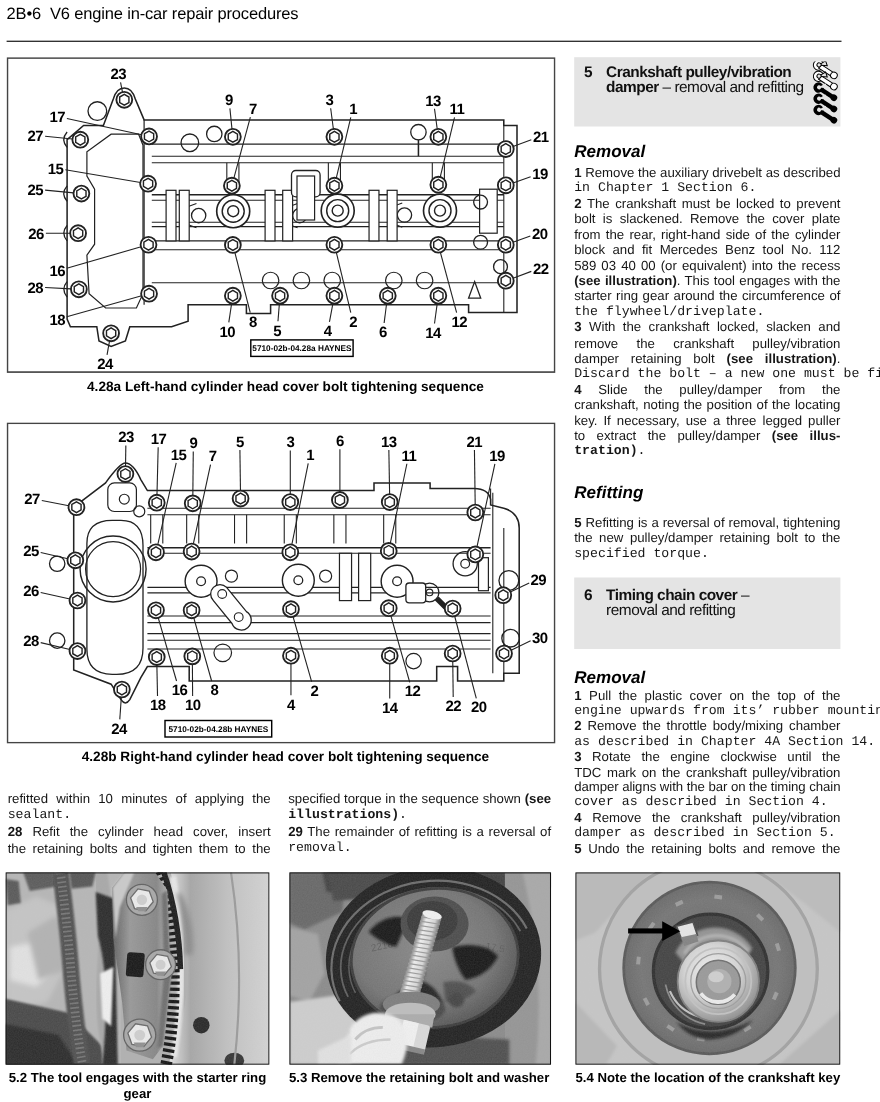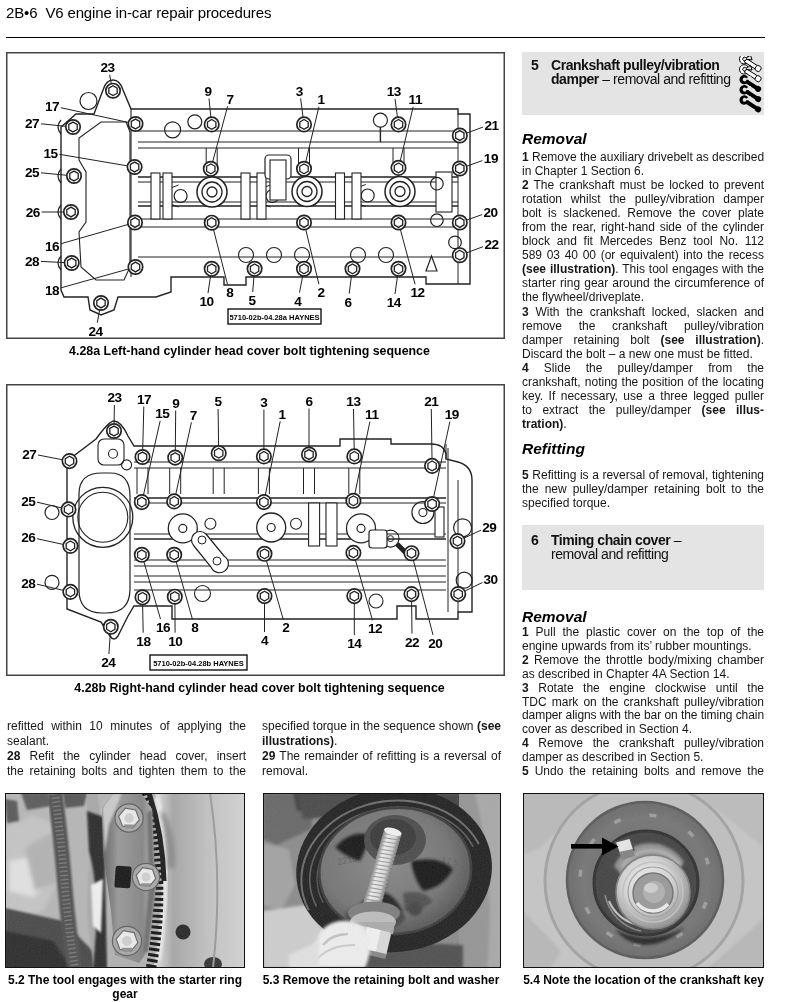--- a/index.html
+++ b/index.html
@@ -1,21 +1,21 @@
 <!DOCTYPE html>
 <html><head>
 <meta charset="utf-8">
 <style>
 html,body{margin:0;padding:0;background:#fff;}
 body{width:800px;height:1002px;position:relative;font-family:"Liberation Sans",sans-serif;color:#111;}
 .abs{position:absolute;}
 .bl{font-weight:bold;}
 .hd{font-size:15.5px;font-weight:bold;font-style:italic;color:#000;text-align:center;}
 .ln{font-size:12px;line-height:14.1px;color:#161616;text-align:justify;text-align-last:justify;white-space:nowrap;}
-.lnl{text-align-last:left;}
+.lnl{text-align-last:left;font-family:Liberation Mono, monospace;}
 .colA .ln{line-height:14.9px;}
 .colB .ln{line-height:13.9px;}
 .cap{font-size:12.4px;font-weight:bold;color:#000;text-align:center;}
 </style>
 </head>
 <body>
 
 <div class="abs" style="left:6px;top:3.5px;font-size:15px;letter-spacing:-0.15px;color:#000;">2B•6&nbsp; V6 engine in-car repair procedures</div>
 <div class="abs" style="left:6px;top:36.5px;width:759px;border-top:1.7px solid #000;"></div>
 
@@ -191,21 +191,21 @@
 <text x="246" y="253" font-size="13.6px" font-weight="bold" text-anchor="middle" letter-spacing="-0.5" fill="#000" font-family="Liberation Sans">5</text>
 <text x="291.8" y="253.5" font-size="13.6px" font-weight="bold" text-anchor="middle" letter-spacing="-0.5" fill="#000" font-family="Liberation Sans">4</text>
 <text x="315" y="245" font-size="13.6px" font-weight="bold" text-anchor="middle" letter-spacing="-0.5" fill="#000" font-family="Liberation Sans">2</text>
 <text x="342" y="254.5" font-size="13.6px" font-weight="bold" text-anchor="middle" letter-spacing="-0.5" fill="#000" font-family="Liberation Sans">6</text>
 <text x="387.7" y="255" font-size="13.6px" font-weight="bold" text-anchor="middle" letter-spacing="-0.5" fill="#000" font-family="Liberation Sans">14</text>
 <text x="411.5" y="245" font-size="13.6px" font-weight="bold" text-anchor="middle" letter-spacing="-0.5" fill="#000" font-family="Liberation Sans">12</text>
 <text x="89.5" y="283.5" font-size="13.6px" font-weight="bold" text-anchor="middle" letter-spacing="-0.5" fill="#000" font-family="Liberation Sans">24</text>
 <rect x="222" y="257" width="93" height="15" fill="#fff" stroke="#000" stroke-width="1.3"></rect>
 <text x="268.5" y="267.5" font-size="7.5" font-weight="bold" text-anchor="middle" fill="#000" font-family="Liberation Sans">5710-02b-04.28a HAYNES</text>
 </svg></div>
-<div class="abs cap" style="left:0;top:344px;width:499px;">4.28a Left-hand cylinder head cover bolt tightening sequence</div>
+<div class="abs cap" style="left:10px;top:344px;width:499px;">4.28a Left-hand cylinder head cover bolt tightening sequence</div>
 
 <div class="abs" id="d2" style="left:6px;top:384px;"><svg width="499" height="292" viewBox="0 0 499 292" xmlns="http://www.w3.org/2000/svg">
 <rect x="0.75" y="0.75" width="497.5" height="290.5" fill="#fff" stroke="#444" stroke-width="1.5"></rect>
 <path d="M61,77 L90,55 Q103,37 108,37 Q115,37 122,52 L128,62 L334,62 L334,55 L385,55 L385,60 L425,60 Q438,60 440,70 L440,75 L452,78 Q466,82 466,96 L466,228 L452,228 L452,235 L410,235 L410,222 L391,222 L391,235 L166,235 L166,222 L128,222 L122,232 L112,252 Q108,258 104,252 L95,238 L61,225 Z" stroke="#222" fill="none" stroke-width="1.4"></path>
 <path d="M73,110 Q73,89 96,89 L104,89 Q124,89 124,112 L124,205 Q124,229 100,229 L96,229 Q73,229 73,206 Z" stroke="#222" fill="none" stroke-width="1.2"></path>
 <circle cx="96.8" cy="133.3" r="30" stroke="#222" fill="none" stroke-width="1.3"></circle>
 <circle cx="96.8" cy="133.3" r="25" stroke="#222" fill="none" stroke-width="1.1"></circle>
 <circle cx="46" cy="128.5" r="7" stroke="#222" fill="none" stroke-width="1.2"></circle>
 <circle cx="46" cy="198.4" r="7" stroke="#222" fill="none" stroke-width="1.2"></circle>
 <rect x="92" y="55" width="26" height="26" rx="6" fill="#fff" stroke="#222" stroke-width="1.1"></rect>
@@ -431,21 +431,20 @@
           <circle cx="5.3" cy="4.6" r="1.9" fill="#e4e4e4"></circle>
         </g>
       </svg></div>
 </div>
 
 <div class="abs hd" style="left:522px;top:130px;">Removal</div>
 <div class="abs" style="left:522px;top:149.5px;width:242px;">
 <div class="ln"><span class="bl">1</span> Remove the auxiliary drivebelt as described</div>
 <div class="ln lnl">in Chapter 1 Section 6.</div>
 <div class="ln"><span class="bl">2</span> The crankshaft must be locked to prevent</div>
-<div class="ln">rotation whilst the pulley/vibration damper</div>
 <div class="ln">bolt is slackened. Remove the cover plate</div>
 <div class="ln">from the rear, right-hand side of the cylinder</div>
 <div class="ln">block and fit Mercedes Benz tool No. 112</div>
 <div class="ln">589 03 40 00 (or equivalent) into the recess</div>
 <div class="ln"><span class="bl">(see illustration)</span>. This tool engages with the</div>
 <div class="ln">starter ring gear around the circumference of</div>
 <div class="ln lnl">the flywheel/driveplate.</div>
 <div class="ln"><span class="bl">3</span> With the crankshaft locked, slacken and</div>
 <div class="ln">remove the crankshaft pulley/vibration</div>
 <div class="ln">damper retaining bolt <span class="bl">(see illustration)</span>.</div>

